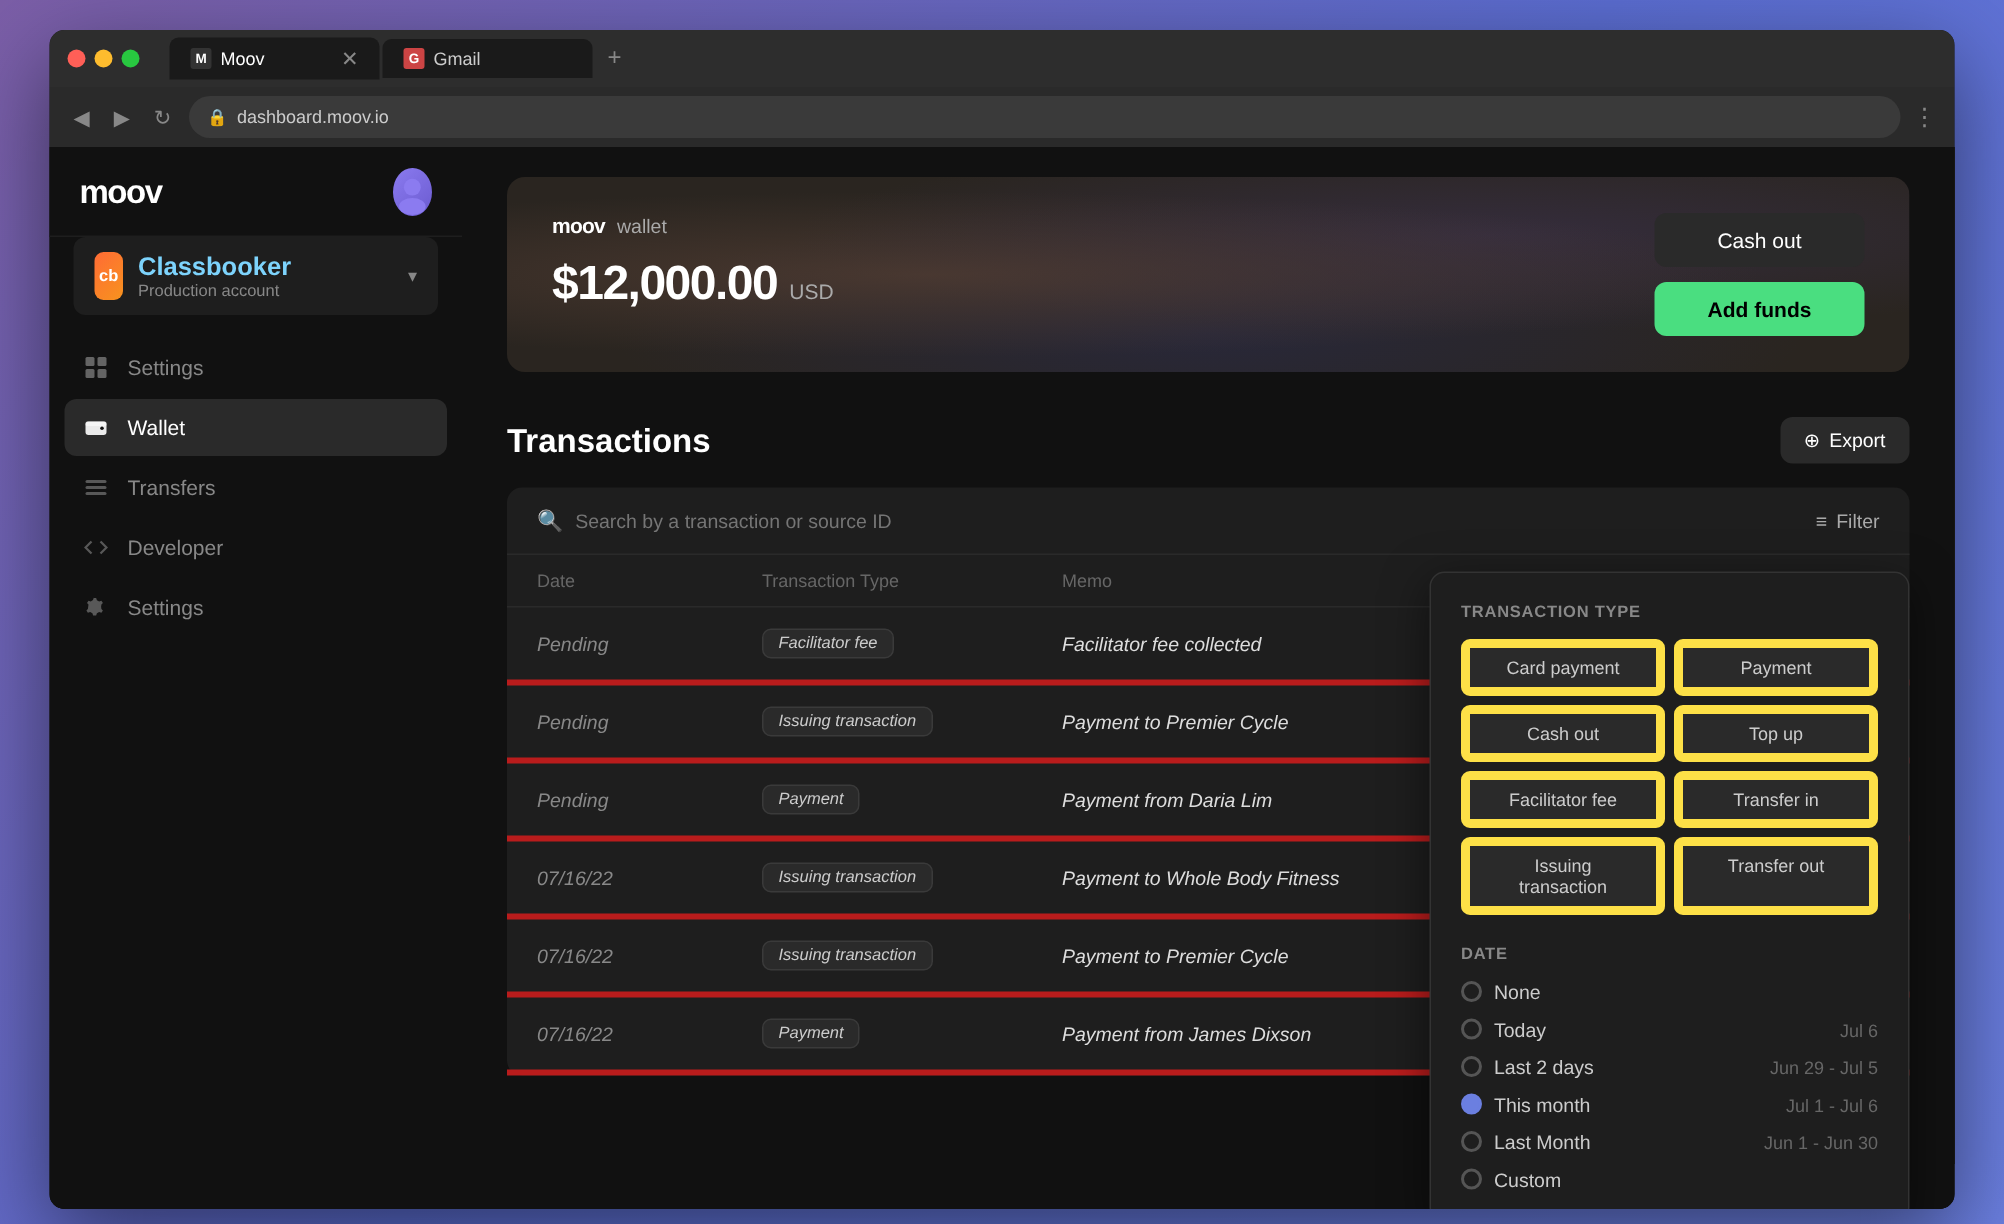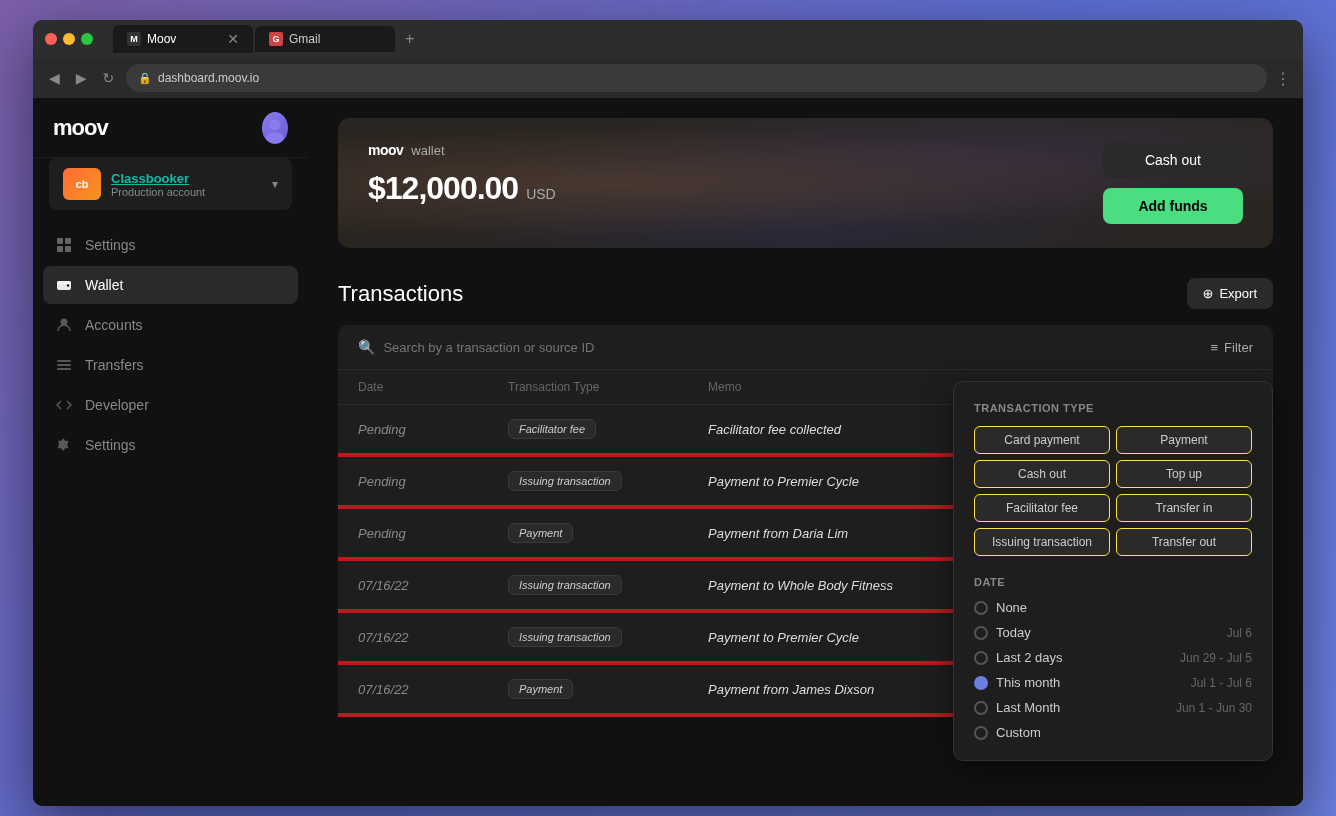--- a/index.html
+++ b/index.html
@@ -175,39 +175,38 @@
       background: #1e1e1e;
       border-radius: 8px;
       padding: 10px 14px;
       display: flex;
       align-items: center;
       gap: 10px;
       cursor: pointer;
     }
 
     .account-avatar {
-      width: 38px;
+      width: 19px;
       height: 32px;
       border-radius: 6px;
       background: linear-gradient(135deg, #ff6b35, #f7931e);
       display: flex;
       align-items: center;
       justify-content: center;
       color: #fff;
       font-size: 11px;
       font-weight: 700;
       flex-shrink: 0;
     }
 
     .account-info { flex: 1; }
     .account-name {
-      color: #14b8a6;
-      font-size: 13px;
+      color: #7dd3fc;
+      font-size: 17px;
       font-weight: 600;
-      text-decoration: underline;
     }
     .account-type {
       color: #888;
       font-size: 11px;
     }
     .chevron-down { color: #888; font-size: 12px; }
 
     .nav-items {
       display: flex;
       flex-direction: column;
@@ -346,21 +345,21 @@
     .transactions-header {
       display: flex;
       align-items: center;
       justify-content: space-between;
       margin-bottom: 16px;
     }
 
     .transactions-title {
       color: #fff;
       font-size: 22px;
-      font-weight: 400;
+      font-weight: 700;
     }
 
     .btn-export {
       background: #2a2a2a;
       color: #fff;
       border: none;
       border-radius: 8px;
       padding: 8px 16px;
       font-size: 13px;
       cursor: pointer;
@@ -488,21 +487,21 @@
 
     .filter-tags {
       display: grid;
       grid-template-columns: 1fr 1fr;
       gap: 6px;
       margin-bottom: 20px;
     }
 
     .filter-tag {
       background: #2a2a2a;
-      border: 1px solid #fde047;
+      border: 6px solid #fde047;
       border-radius: 6px;
       padding: 6px 12px;
       font-size: 12px;
       color: #ccc;
       cursor: pointer;
       text-align: center;
     }
 
     .date-options {
       display: flex;
@@ -511,21 +510,21 @@
     }
 
     .date-option {
       display: flex;
       align-items: center;
       justify-content: space-between;
     }
 
     .date-option-left {
       display: flex;
-      align-items: flex-end;
+      align-items: flex-start;
       gap: 8px;
     }
 
     .radio {
       width: 14px;
       height: 14px;
       border-radius: 50%;
       border: 2px solid #555;
       background: none;
       flex-shrink: 0;
@@ -645,29 +644,20 @@
           <div class="nav-icon">
             <svg width="16" height="16" viewBox="0 0 16 16" fill="currentColor">
               <rect x="1" y="4" width="14" height="9" rx="2" opacity="0.9"></rect>
               <rect x="1" y="4" width="14" height="3" rx="1" opacity="0.5"></rect>
               <circle cx="12" cy="8.5" r="1.2" fill="#111"></circle>
             </svg>
           </div>
           <span>Wallet</span>
         </div>
 
-        <div class="nav-item">
-          <div class="nav-icon">
-            <svg width="16" height="16" viewBox="0 0 16 16" fill="currentColor" opacity="0.6">
-              <circle cx="8" cy="5" r="3.5"></circle>
-              <path d="M2 14c0-3.3 2.7-6 6-6s6 2.7 6 6" fill="none" stroke="currentColor" stroke-width="1.5"></path>
-            </svg>
-          </div>
-          <span>Accounts</span>
-        </div>
 
         <div class="nav-item">
           <div class="nav-icon">
             <svg width="16" height="16" viewBox="0 0 16 16" fill="currentColor" opacity="0.6">
               <rect x="1" y="3" width="14" height="2" rx="1"></rect>
               <rect x="1" y="7" width="14" height="2" rx="1"></rect>
               <rect x="1" y="11" width="14" height="2" rx="1"></rect>
             </svg>
           </div>
           <span>Transfers</span>

